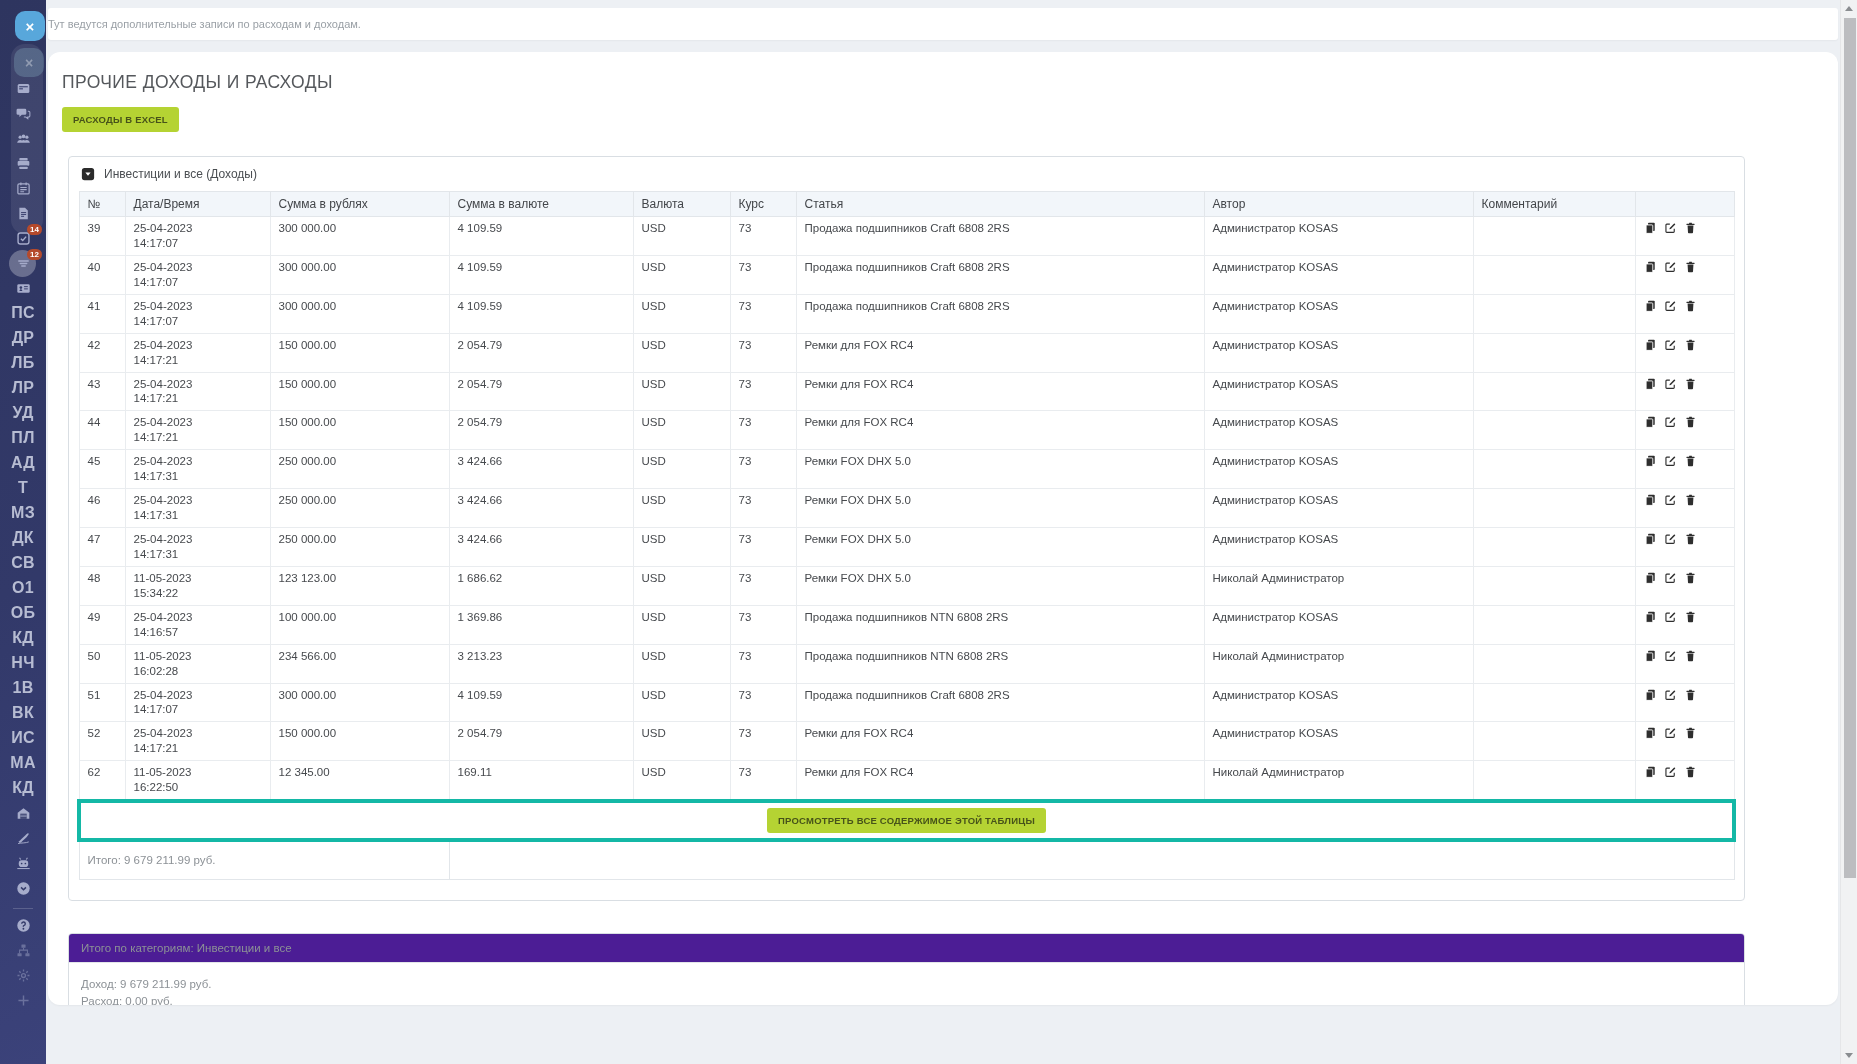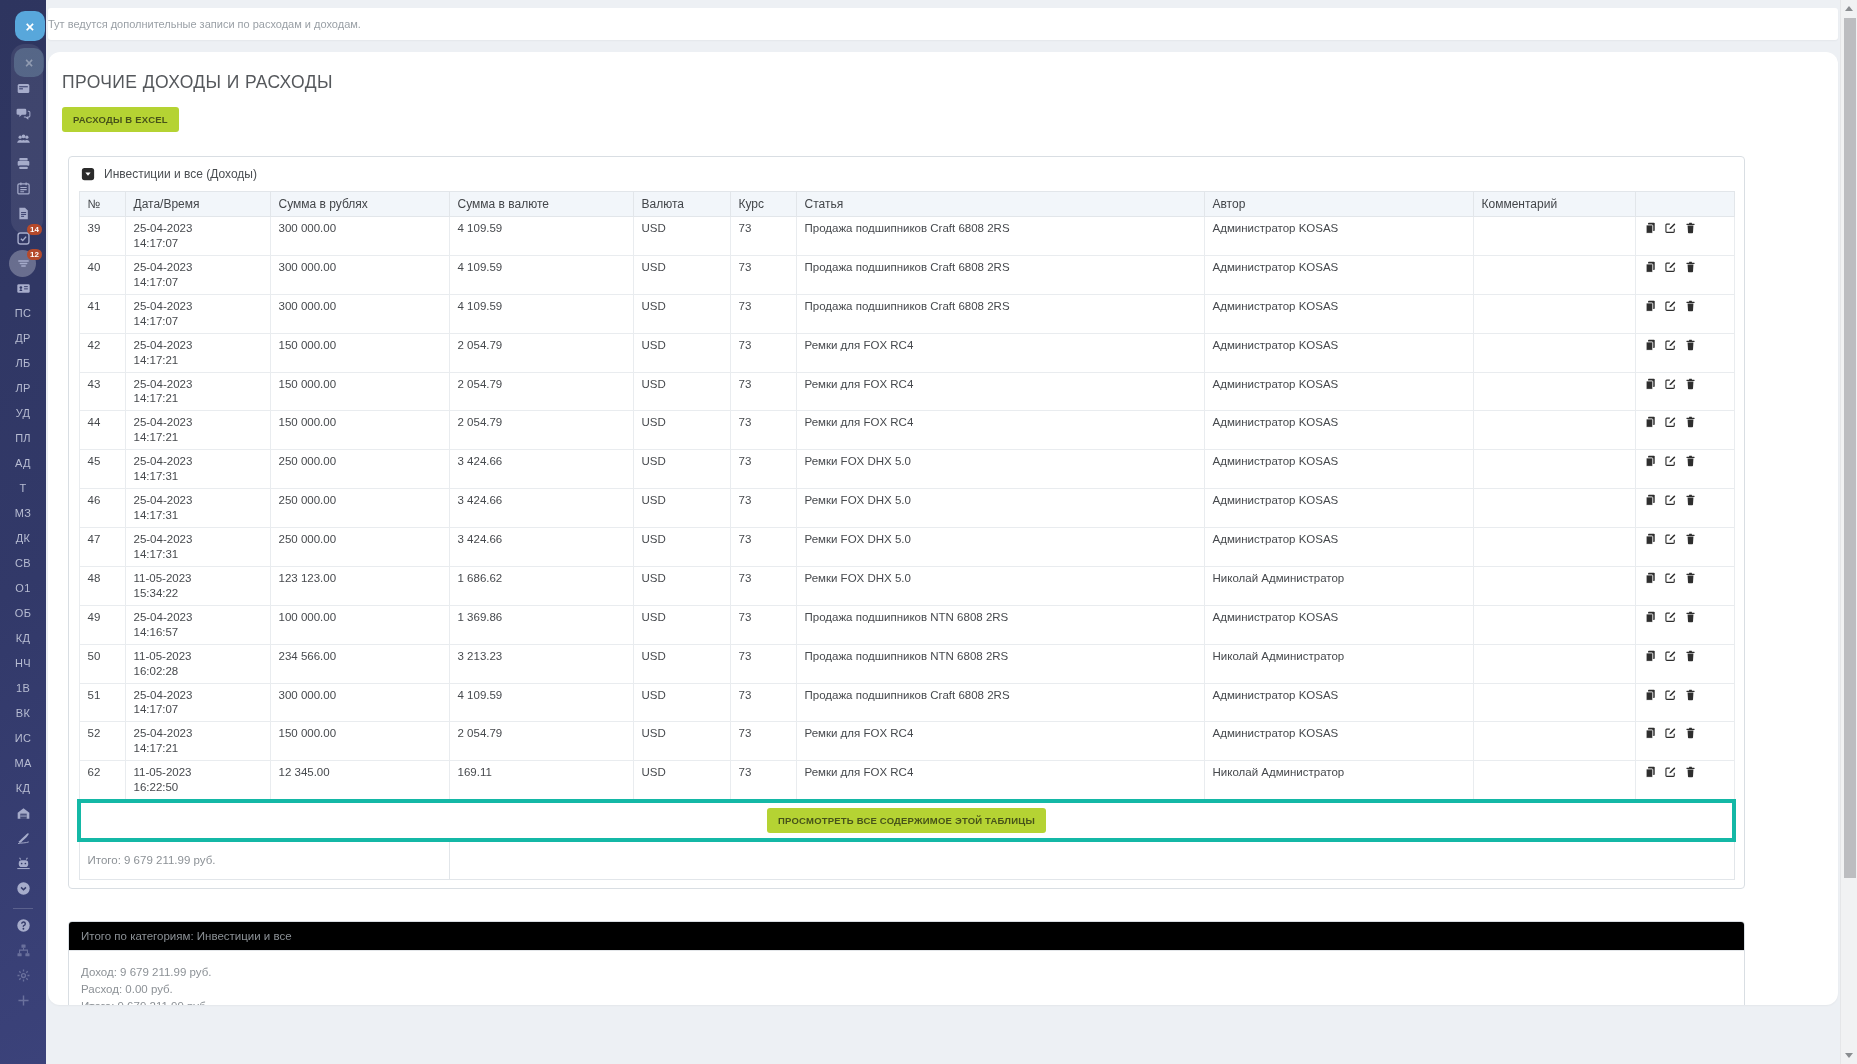--- a/index.html
+++ b/index.html
@@ -17,21 +17,21 @@
     background:rgba(130,165,185,0.35); border-radius:10px; color:rgba(255,255,255,0.35);
     font-size:14px; font-weight:bold; display:flex; align-items:center; justify-content:center; z-index:6; }
   .side-menu { position:absolute; left:0; top:80px; width:46px; display:flex;
     flex-direction:column; align-items:center; z-index:7; }
   .side-item { position:relative; width:20px; height:16px; margin-bottom:9px;
     display:flex; align-items:center; justify-content:center; color:#a6accb; cursor:pointer; }
   .side-item.faded { opacity:0.45; }
   .side-item.active::before { content:""; position:absolute; left:-4px; top:-5px;
     width:27px; height:27px; border-radius:50%; background:rgba(255,255,255,0.28); }
   .side-item svg { position:relative; width:15px; height:15px; }
-  .side-text { font-size:11px; font-weight:normal; letter-spacing:0.3px; color:#b7bcd2; }
+  .side-text { font-size:16px; font-weight:bold; letter-spacing:0.3px; color:#b7bcd2; }
   .badge { position:absolute; top:-6px; right:-9px; background:#b54a2c; color:#fff;
     font-size:8px; font-weight:bold; border-radius:6px; padding:0 3px; height:11px;
     line-height:11px; min-width:11px; text-align:center; z-index:2; }
   .side-divider { width:20px; height:1px; background:rgba(255,255,255,0.18); margin:3px 0 8px 0; }
   
   .scrollbar { position:absolute; right:0; top:0; width:17px; height:1064px;
     background:#f1f2f3; border-left:1px solid #e5e6e8; z-index:5; cursor:pointer; }
   .sb-arrow { position:absolute; left:4px; width:0; height:0;
     border-left:4px solid transparent; border-right:4px solid transparent; }
   .sb-arrow.up { top:6px; border-bottom:5px solid #8a8d90; }
@@ -42,38 +42,38 @@
   .info-card { height:32px; background:#fff; border-radius:3px; display:flex; align-items:center;
     font-size:11px; color:#9aa0a6; box-shadow:0 1px 2px rgba(0,0,0,0.04); }
   .content-card { margin-top:12px; background:#fff; border-radius:12px; height:953px;
     padding:10px 14px; box-shadow:0 1px 2px rgba(0,0,0,0.04); overflow:hidden; }
   h1.page-title { font-size:17.5px; font-weight:400; color:#55585c; letter-spacing:0.4px; margin:10px 0 14px 0; }
   .btn-green { display:inline-block; background:#b5d333; color:#47531a; border:none; border-radius:3px;
     font-family:"Liberation Sans",sans-serif; font-size:9.5px; font-weight:bold; letter-spacing:0.2px;
     padding:7px 11px; cursor:pointer; }
   .export-btn { margin-bottom:24px; }
   
-  .panel { margin-left:6px; width:1677px; border:1px solid #d9dee3; border-radius:4px; padding:0 8px 8px 8px; }
+  .panel { margin-left:6px; width:1677px; border:1px solid #d9dee3; border-radius:4px; padding:0 8px 20px 8px; }
   .panel-head { display:flex; align-items:center; gap:9px; height:34px; padding-left:4px;
     font-size:12px; color:#4a4e52; }
   .collapse-icon { width:14px; height:14px; display:inline-flex; cursor:pointer; }
   table.grid { width:100%; border-collapse:collapse; table-layout:fixed; border:1px solid #e2e6ea;
     font-size:11.5px; color:#46494d; }
   table.grid th { background:#f2f6fa; border:1px solid #e2e6ea; font-weight:400; font-size:12px;
     color:#43464a; text-align:left; padding:5px 8px; height:25px; }
   table.grid td { border:1px solid #e9ecef; padding:4px 8px; vertical-align:top; line-height:1.3; height:34px; }
   td.actions { white-space:nowrap; padding-left:10px; }
   .act { display:inline-block; width:13px; height:14px; margin-right:7px; color:#2e2e2e; cursor:pointer; }
   .act svg { width:13px; height:14px; }
   tr.btn-row td { border:4px solid #14b8a6; text-align:center; padding:5px; height:30px; }
   tr.total-row td { border:1px solid #e2e6ea; color:#8c9196; padding:11px 8px; height:38px;
     font-size:11.5px; vertical-align:top; }
   
   .summary { margin:32px 0 0 6px; width:1677px; border:1px solid #d9dee3; border-radius:4px; overflow:hidden; }
-  .summary-head { background:#000000; border-bottom:1px solid #e3e6e9; padding:8px 12px;
+  .summary-head { background:#4c1d95; border-bottom:1px solid #e3e6e9; padding:8px 12px;
     font-size:11.5px; color:#8c9196; }
   .summary-body { padding:10px 12px 14px 12px; font-size:11.5px; color:#8c9196; }
   .summary-body div { margin:5px 0; }
 </style>
 </head>
 <body>
 
 <div class="sidebar">
   <div class="side-pill"></div>
   <div class="close-btn">

